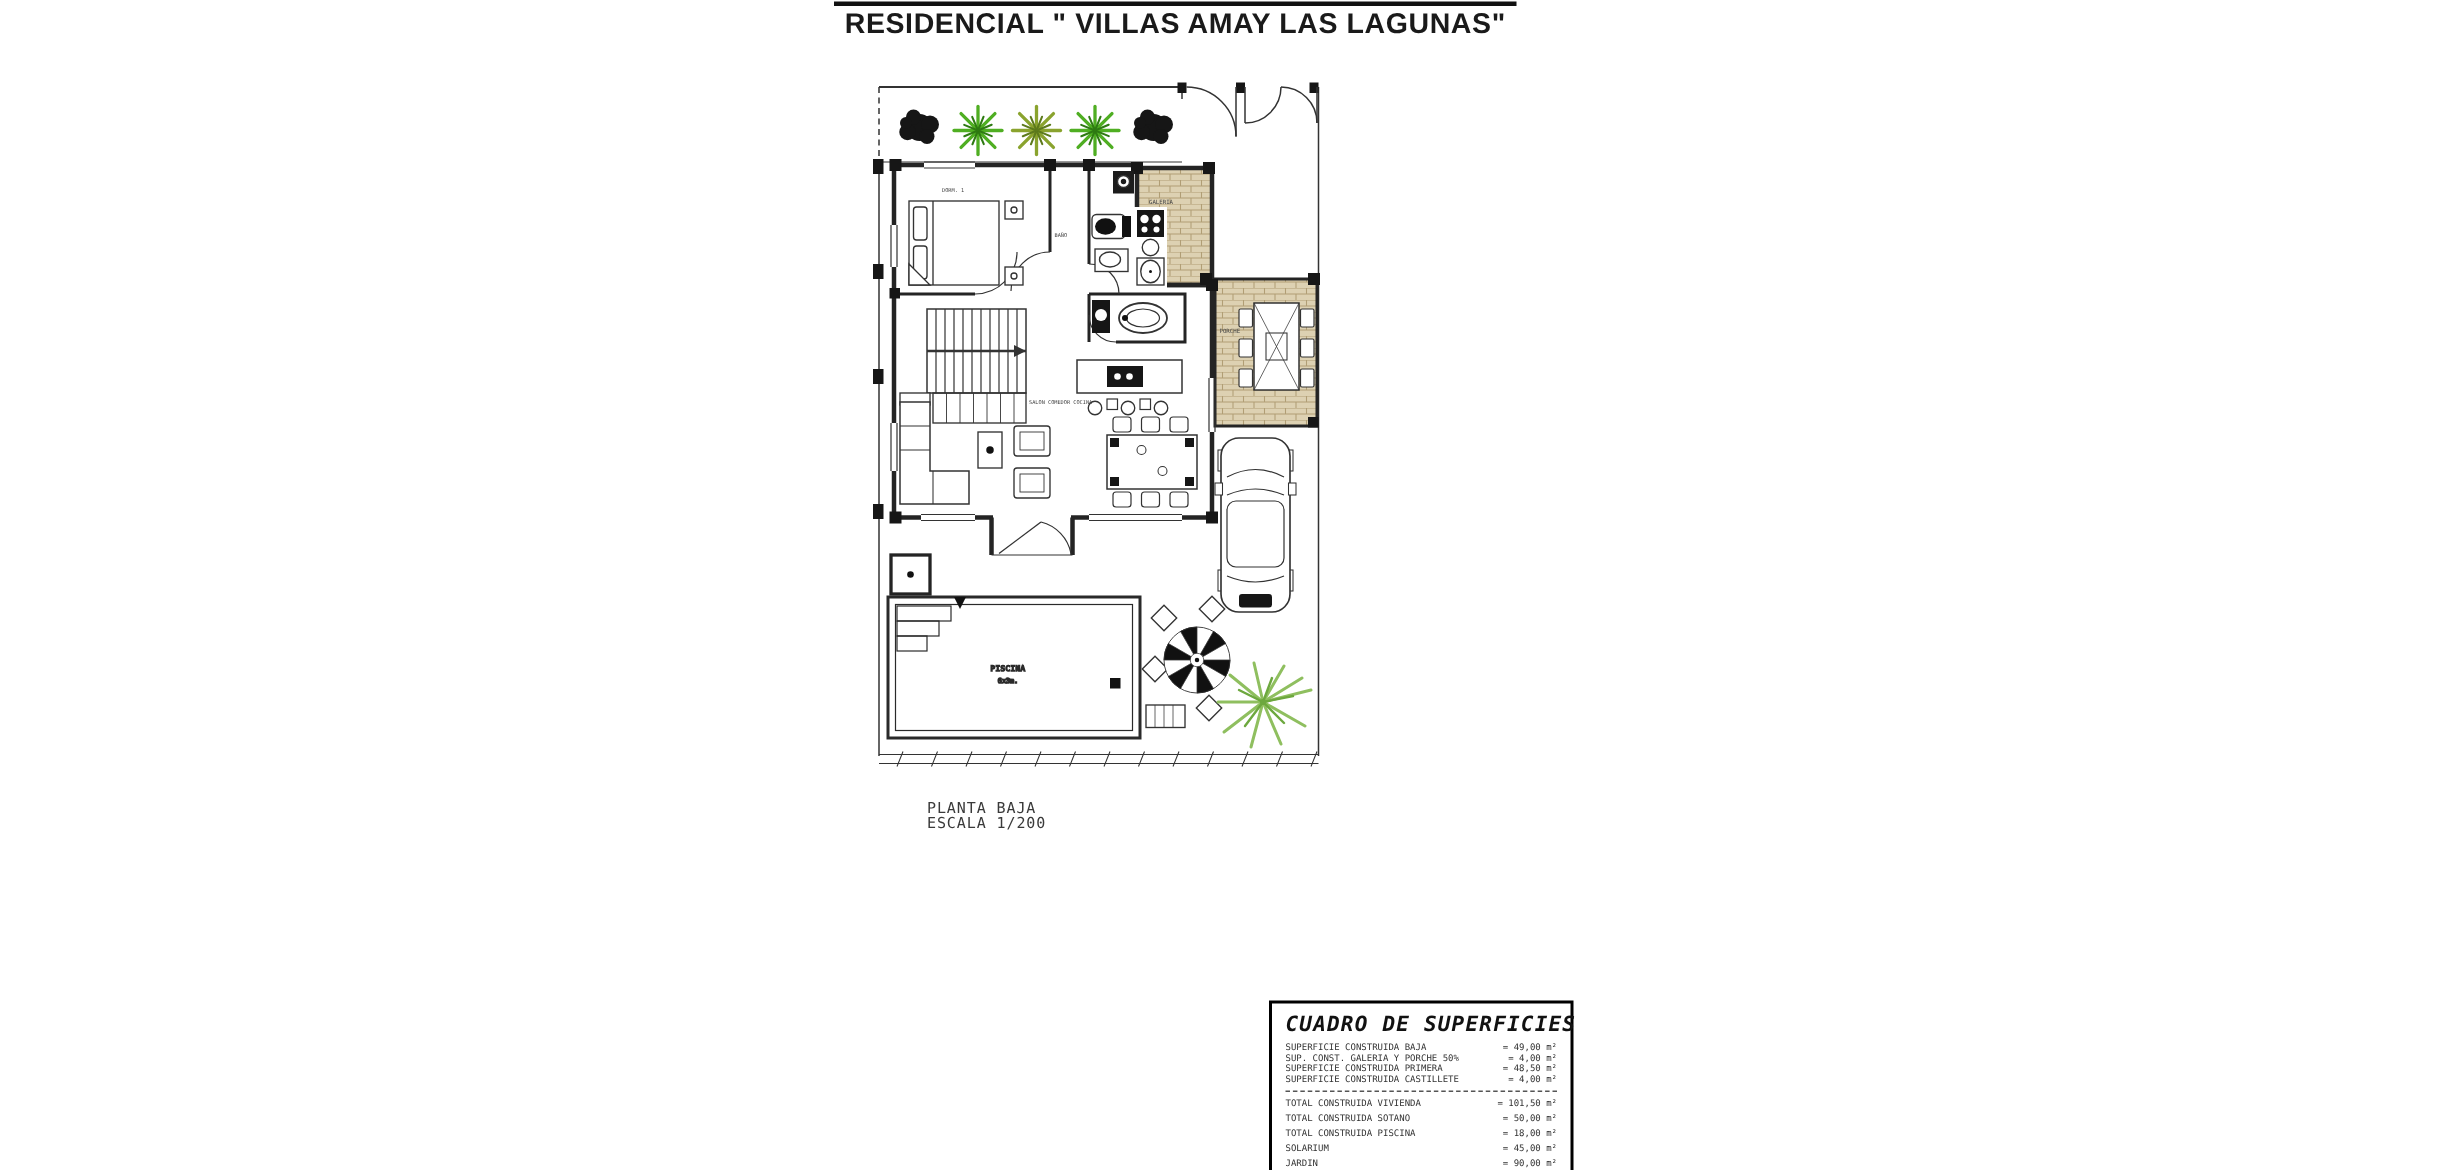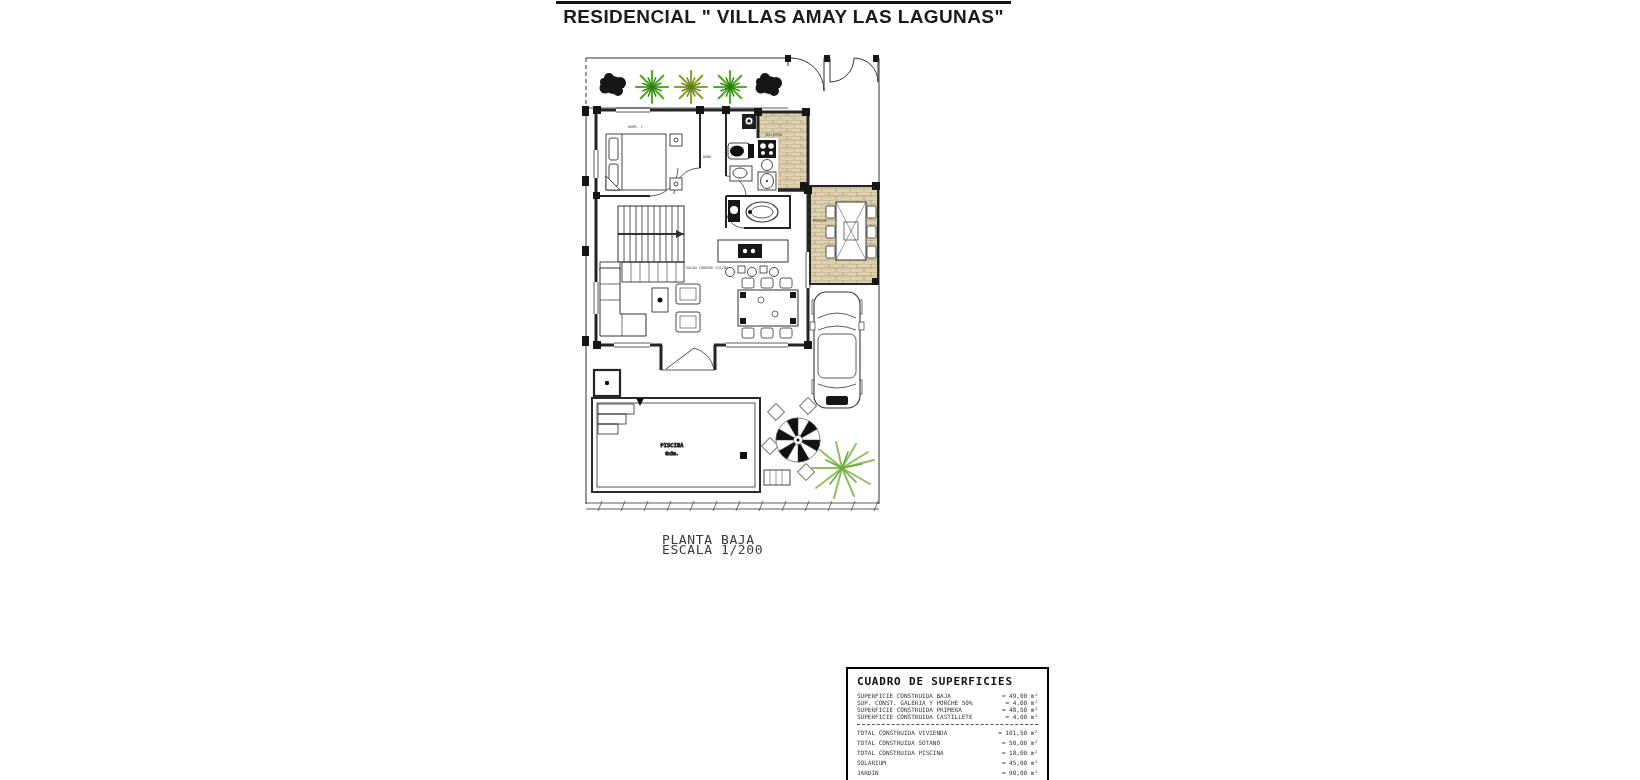--- a/index.html
+++ b/index.html
@@ -14,31 +14,31 @@
   }
   svg.plan{position:absolute;left:580px;top:52px;width:306px;height:468px;}
   svg.plan text{font-family:"DejaVu Sans Mono",monospace;fill:#444;}
   .t35{font-size:3.5px;}
   .t38{font-size:3.8px;}
   .t5{font-size:5px;letter-spacing:.3px;}
   .t45{font-size:4.5px;}
   .tred{fill:#9a4a3a;}
   .caption{
     position:absolute;left:618px;top:535px;
-    font-family:"DejaVu Sans Mono",monospace;font-size:13px;line-height:10px;
-    color:#3a3a3a;letter-spacing:.6px;margin-left:44px;
+    font-family:"DejaVu Sans Mono",monospace;font-size:10px;line-height:10px;
+    color:#3a3a3a;letter-spacing:.6px;
   }
   .areas{
     position:absolute;left:846px;top:667px;width:203px;height:140px;
     border:2px solid #000;background:#fff;box-sizing:border-box;
     padding:6px 9px 0 9px;
   }
   .areas-title{
-    font-family:"DejaVu Sans Mono",monospace;font-size:11px;font-weight:bold;
-    color:#111;letter-spacing:.8px;white-space:nowrap;
+    font-family:"DejaVu Sans Mono",monospace;font-size:14px;font-weight:bold;
+    color:#111;letter-spacing:.8px;white-space:nowrap;font-style:italic;
   }
   .arow{
     display:flex;justify-content:space-between;align-items:baseline;
     font-family:"DejaVu Sans Mono",monospace;font-size:6px;color:#333;
     line-height:7px;white-space:nowrap;
   }
   .arow .val{text-align:right;}
   .rows-block{margin-top:4px;}
   .sep{border:0;border-top:1px dashed #555;margin:4px 0 3px 0;}
   .totals-block .arow{line-height:10px;}

